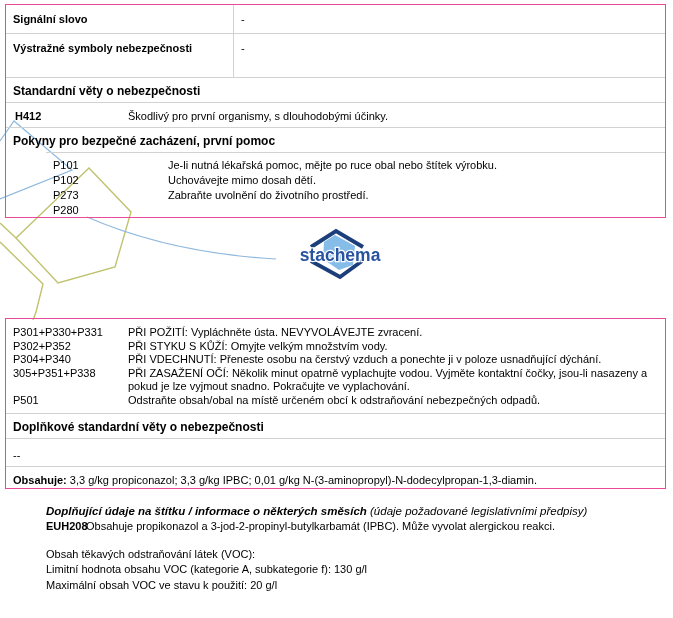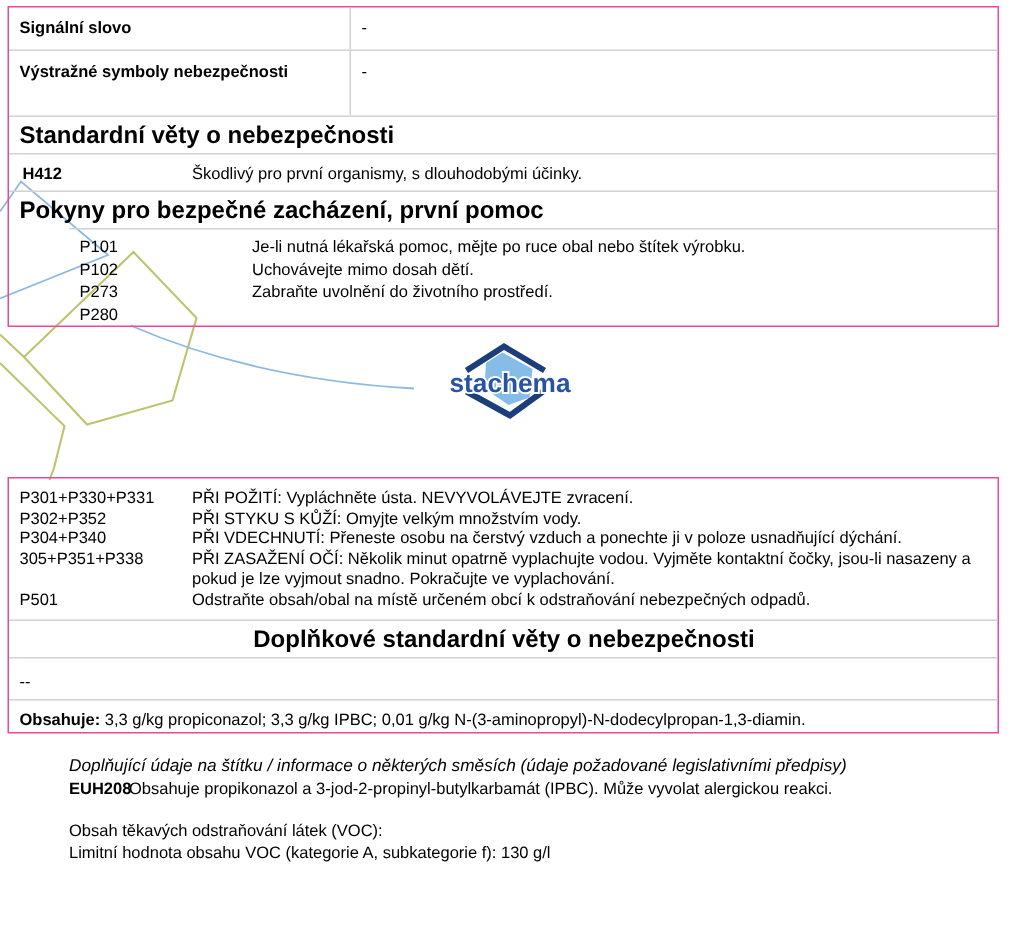--- a/index.html
+++ b/index.html
@@ -16,38 +16,38 @@
     border:1px solid #ec4899;background:transparent;
     box-sizing:border-box;
   }
   .row{box-sizing:border-box;border-top:1px solid #d2d2d2;display:flex;}
   .row:first-child{border-top:none;}
   .cell-label{
     width:228px;box-sizing:border-box;border-right:1px solid #d2d2d2;
     padding:7px 6px 0 7px;font-weight:bold;
   }
   .cell-value{flex:1;padding:7px 6px 0 7px;}
-  .hdr{display:block;padding:6px 6px 0 7px;font-weight:bold;font-size:16px;}
+  .hdr{display:block;padding:6px 6px 0 7px;font-weight:bold;font-size:12px;}
   .pair{display:flex;border-top:none;}
   .pcode{width:122px;box-sizing:border-box;padding-left:7px;flex:none;}
   .pdesc{flex:1;padding-right:10px;}
   .codes-block{display:block;padding-top:5px;}
   .codes-block .pair{line-height:15px;}
   .codes-block-2{display:block;padding-top:7px;}
   .codes-block-2 .pair{line-height:13.5px;}
   .hrow{display:flex;}
   .hrow .pcode{padding-top:6px;}
   .hrow .pdesc{padding-top:6px;}
   .dash-row{display:block;padding:9px 6px 0 7px;}
   .contains-row{display:block;padding:6px 6px 0 7px;}
   b.inl{font-weight:bold;}
   
   .footer{position:absolute;left:46px;top:503px;width:600px;line-height:15px;}
   .f-title{font-style:italic;font-size:11.5px;line-height:16px;}
-  .f-title .t-bold{font-weight:normal;}
+  .f-title .t-bold{font-weight:bold;}
   .euh-line{line-height:15px;}
   .euh-code{display:inline-block;width:40px;font-weight:bold;}
   .voc{margin-top:13px;line-height:15.3px;}
   
   .logo{position:absolute;left:294px;top:226px;width:92px;height:56px;}
 </style>
 </head>
 <body>
 
 <svg class="layer" width="673" height="618" aria-hidden="true">
@@ -121,31 +121,32 @@
     </div>
     <div class="pair">
       <div class="pcode">305+P351+P338</div>
       <div class="pdesc">PŘI ZASAŽENÍ OČÍ: Několik minut opatrně vyplachujte vodou. Vyjměte kontaktní čočky, jsou-li nasazeny a pokud je lze vyjmout snadno. Pokračujte ve vyplachování.</div>
     </div>
     <div class="pair">
       <div class="pcode">P501</div>
       <div class="pdesc">Odstraňte obsah/obal na místě určeném obcí k odstraňování nebezpečných odpadů.</div>
     </div>
   </div>
-  <div class="row hdr" style="height:25px;text-align:center;">Doplňkové standardní věty o nebezpečnosti</div>
+  <div class="row hdr" style="height:25px;">Doplňkové standardní věty o nebezpečnosti</div>
   <div class="row dash-row" style="height:28px;">--</div>
   <div class="row contains-row" style="height:22px;">
     <b class="inl">Obsahuje:</b><span> 3,3 g/kg propiconazol; 3,3 g/kg IPBC; 0,01 g/kg N-(3-aminopropyl)-N-dodecylpropan-1,3-diamin.</span>
   </div>
 </div>
 
 <div class="footer">
   <div class="f-title">
     <span class="t-bold">Doplňující údaje na štítku / informace o některých směsích</span><span> (údaje požadované legislativními předpisy)</span>
   </div>
   <div class="euh-line">
     <span class="euh-code">EUH208</span><span>Obsahuje propikonazol a 3-jod-2-propinyl-butylkarbamát (IPBC). Může vyvolat alergickou reakci.</span>
   </div>
   <div class="voc">
     <div>Obsah těkavých odstraňování látek (VOC):</div>
     <div>Limitní hodnota obsahu VOC (kategorie A, subkategorie f): 130 g/l</div>
+    <div>Maximální obsah VOC ve stavu k použití: 20 g/l</div>
   </div>
 </div>
 
 </body></html>

